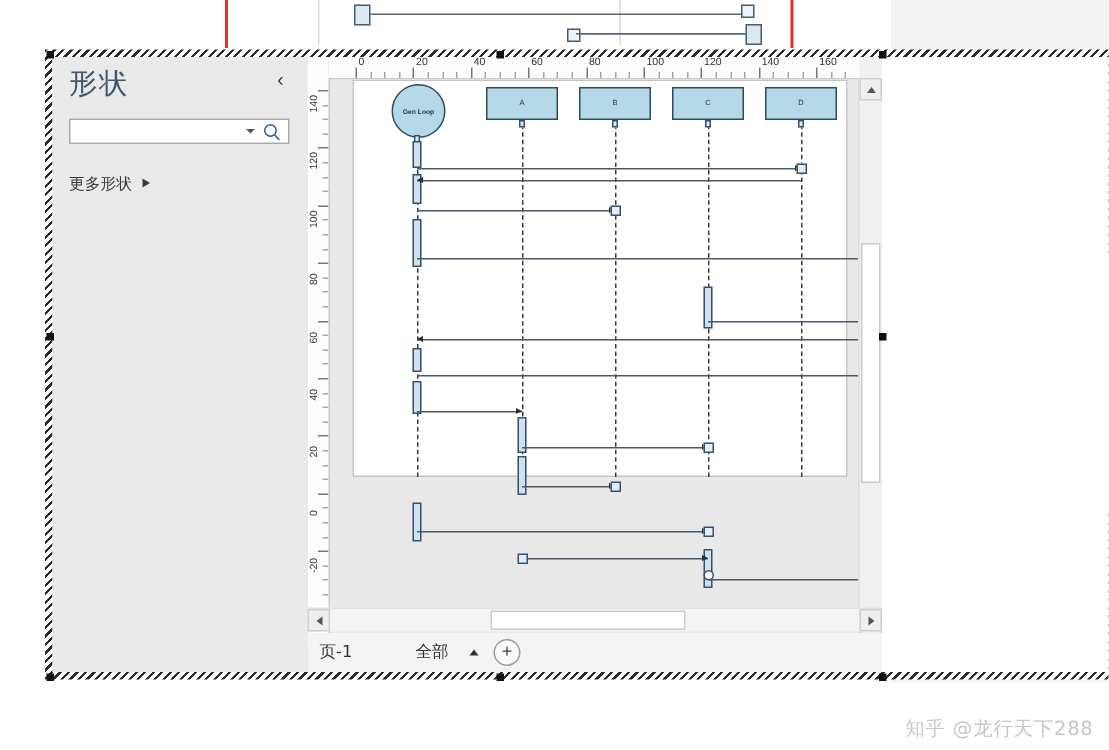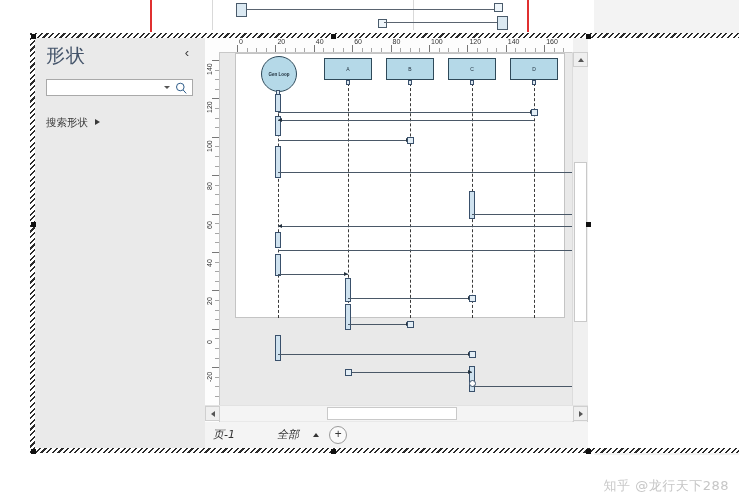--- a/index.html
+++ b/index.html
@@ -110,21 +110,21 @@
   
   #vscroll{position:absolute;right:0;top:14px;width:15px;height:381px;background:#f0f0f0;border-left:1px solid #dcdcdc;}
   #vscroll .arrow{position:absolute;left:0;width:15px;height:15px;background:#efefef;border:1px solid #cfcfcf;box-sizing:border-box;}
   #vscroll .thumb{position:absolute;left:1px;top:110px;width:13px;height:160px;background:#fff;border:1px solid #c9c9c9;box-sizing:border-box;}
   #hscroll{position:absolute;left:0;bottom:27px;width:383px;height:15px;background:#f4f4f4;border-top:1px solid #e2e2e2;}
   #hscroll .arrow{position:absolute;top:0;width:15px;height:15px;background:#efefef;border:1px solid #cfcfcf;box-sizing:border-box;}
   #hscroll .thumb{position:absolute;left:122px;top:1px;width:130px;height:13px;background:#fff;border:1px solid #c9c9c9;box-sizing:border-box;}
   .tri{width:0;height:0;position:absolute;}
 
   
-  #statusbar{position:absolute;left:0;bottom:0;width:383px;height:26px;background:#f4f4f4;font-style:italic;}
+  #statusbar{position:absolute;left:0;bottom:0;width:383px;height:26px;background:#f4f4f4;}
   #page-tab{position:absolute;left:8px;top:5px;font-size:11px;color:#333;
             font-family:"DejaVu Sans","Liberation Sans",sans-serif;cursor:pointer;}
   #all-tab{position:absolute;left:72px;top:5px;font-size:11px;color:#333;
             font-family:"DejaVu Sans","Liberation Sans",sans-serif;cursor:pointer;}
   #all-caret{position:absolute;left:108px;top:11px;width:0;height:0;
             border-left:3.5px solid transparent;border-right:3.5px solid transparent;border-bottom:4px solid #333;}
   #add-page{position:absolute;left:124px;top:4px;width:16px;height:16px;border:1px solid #9a9a9a;border-radius:50%;
             background:#fafafa;color:#3a3a3a;font-size:12px;line-height:14px;text-align:center;cursor:pointer;}
 
   
@@ -185,21 +185,21 @@
         <span id="search-caret"></span>
         <span id="search-icon">
           <svg width="15" height="15" viewBox="0 0 15 15">
             <circle cx="6.3" cy="6" r="3.8" fill="none" stroke="#2f5d8a" stroke-width="1"></circle>
             <line x1="9.2" y1="9" x2="12.2" y2="12.4" stroke="#2f5d8a" stroke-width="1"></line>
           </svg>
         </span>
       </div>
     </div>
 
-    <div id="more-shapes">搜索形状</div>
+    <div id="more-shapes">更多形状</div>
     <div id="more-shapes-arrow"></div>
   </div>
 
   <div id="draw-area">
 
     <div id="ruler-corner"></div>
 
     <div id="hruler">
         <div class="maj" style="left: 18px;"></div>
         <div class="lbl" style="left: 20px;">0</div>

